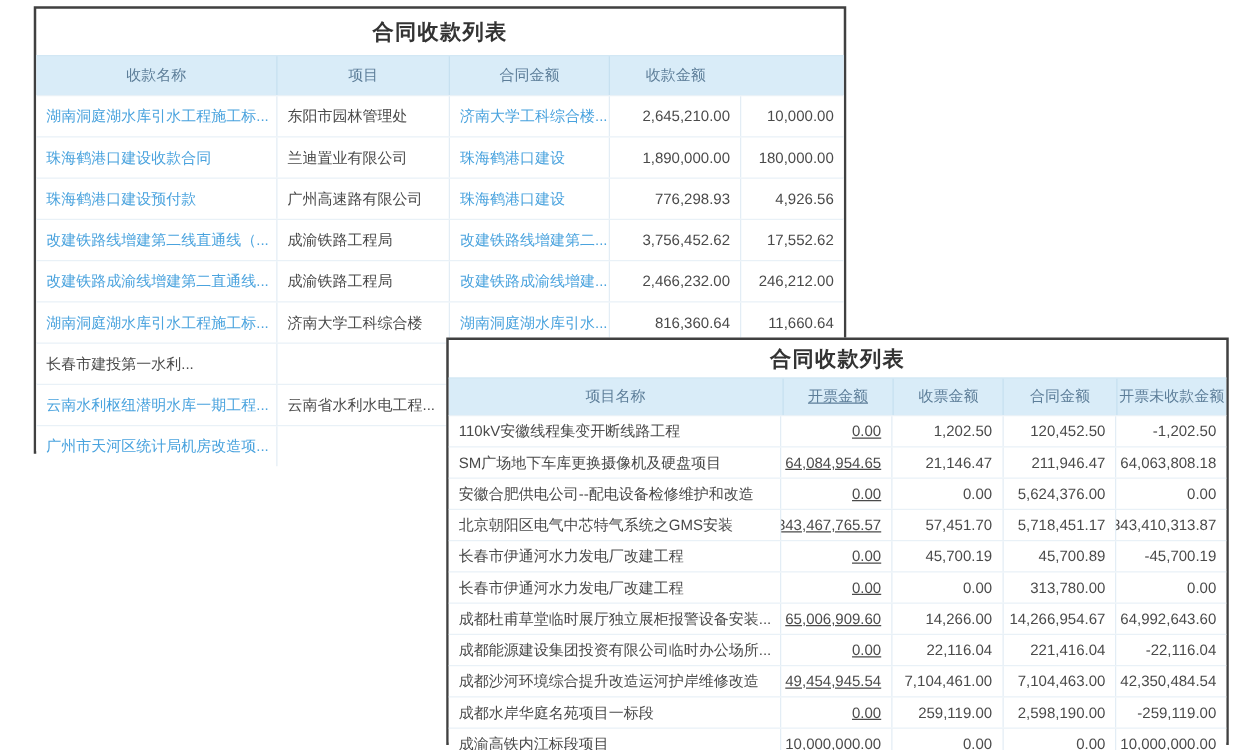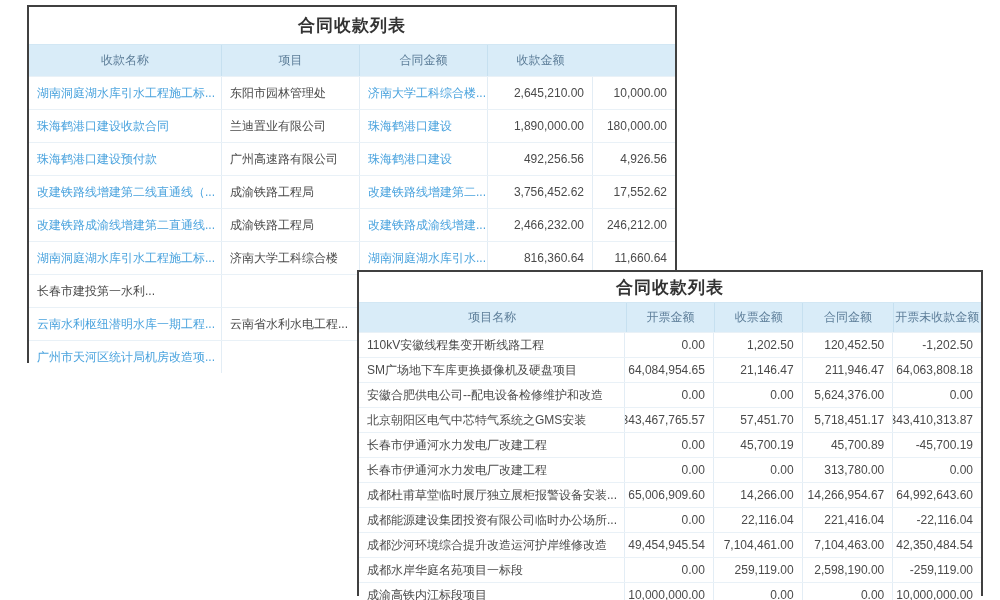--- a/index.html
+++ b/index.html
@@ -81,21 +81,21 @@
 
   
   #panel-1 .th:nth-child(1), #panel-1 .cell:nth-child(1) { width: 193px; }
   #panel-1 .th:nth-child(2), #panel-1 .cell:nth-child(2) { width: 138px; }
   #panel-1 .th:nth-child(3), #panel-1 .cell:nth-child(3) { width: 128px; }
   #panel-1 .th:nth-child(4), #panel-1 .cell:nth-child(4) { width: 105px; }
   #panel-1 .th:nth-child(5), #panel-1 .cell:nth-child(5) { width: 82px;  }
 
   
   #panel-2 .th:nth-child(1), #panel-2 .cell:nth-child(1) { width: 288px; }
-  #panel-2 .th:nth-child(2), #panel-2 .cell:nth-child(2) { width: 95px;  }
+  #panel-2 .th:nth-child(2), #panel-2 .cell:nth-child(2) { width: 95px; text-decoration: underline;  }
   #panel-2 .th:nth-child(3), #panel-2 .cell:nth-child(3) { width: 95px;  }
   #panel-2 .th:nth-child(4), #panel-2 .cell:nth-child(4) { width: 97px;  }
   #panel-2 .th:nth-child(5), #panel-2 .cell:nth-child(5) { width: 94px;  }
 </style>
 </head>
 <body>
 
 <div class="panel" id="panel-1">
   <div class="panel-title">合同收款列表</div>
   <div class="thead">
@@ -116,21 +116,21 @@
         <div class="cell link">珠海鹤港口建设收款合同</div>
         <div class="cell">兰迪置业有限公司</div>
         <div class="cell link">珠海鹤港口建设</div>
         <div class="cell align-right">1,890,000.00</div>
         <div class="cell align-right">180,000.00</div>
       </div>
       <div class="row">
         <div class="cell link">珠海鹤港口建设预付款</div>
         <div class="cell">广州高速路有限公司</div>
         <div class="cell link">珠海鹤港口建设</div>
-        <div class="cell align-right">492,256.56</div>
+        <div class="cell align-right">776,298.93</div>
         <div class="cell align-right">4,926.56</div>
       </div>
       <div class="row">
         <div class="cell link">改建铁路线增建第二线直通线（...</div>
         <div class="cell">成渝铁路工程局</div>
         <div class="cell link">改建铁路线增建第二...</div>
         <div class="cell align-right">3,756,452.62</div>
         <div class="cell align-right">17,552.62</div>
       </div>
       <div class="row">

